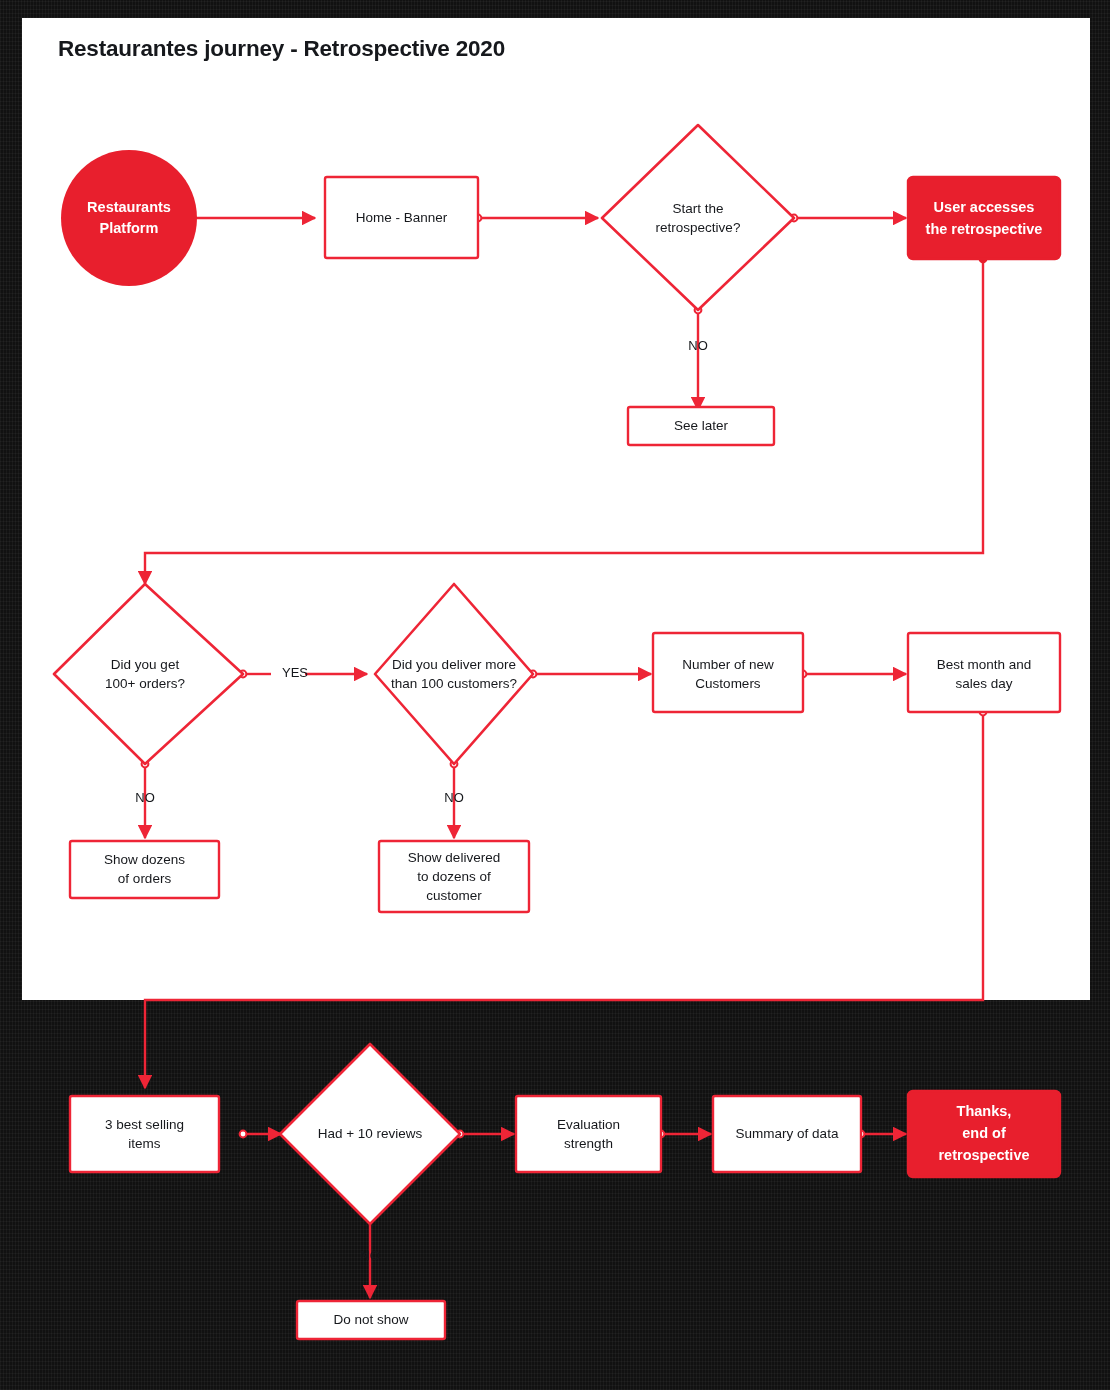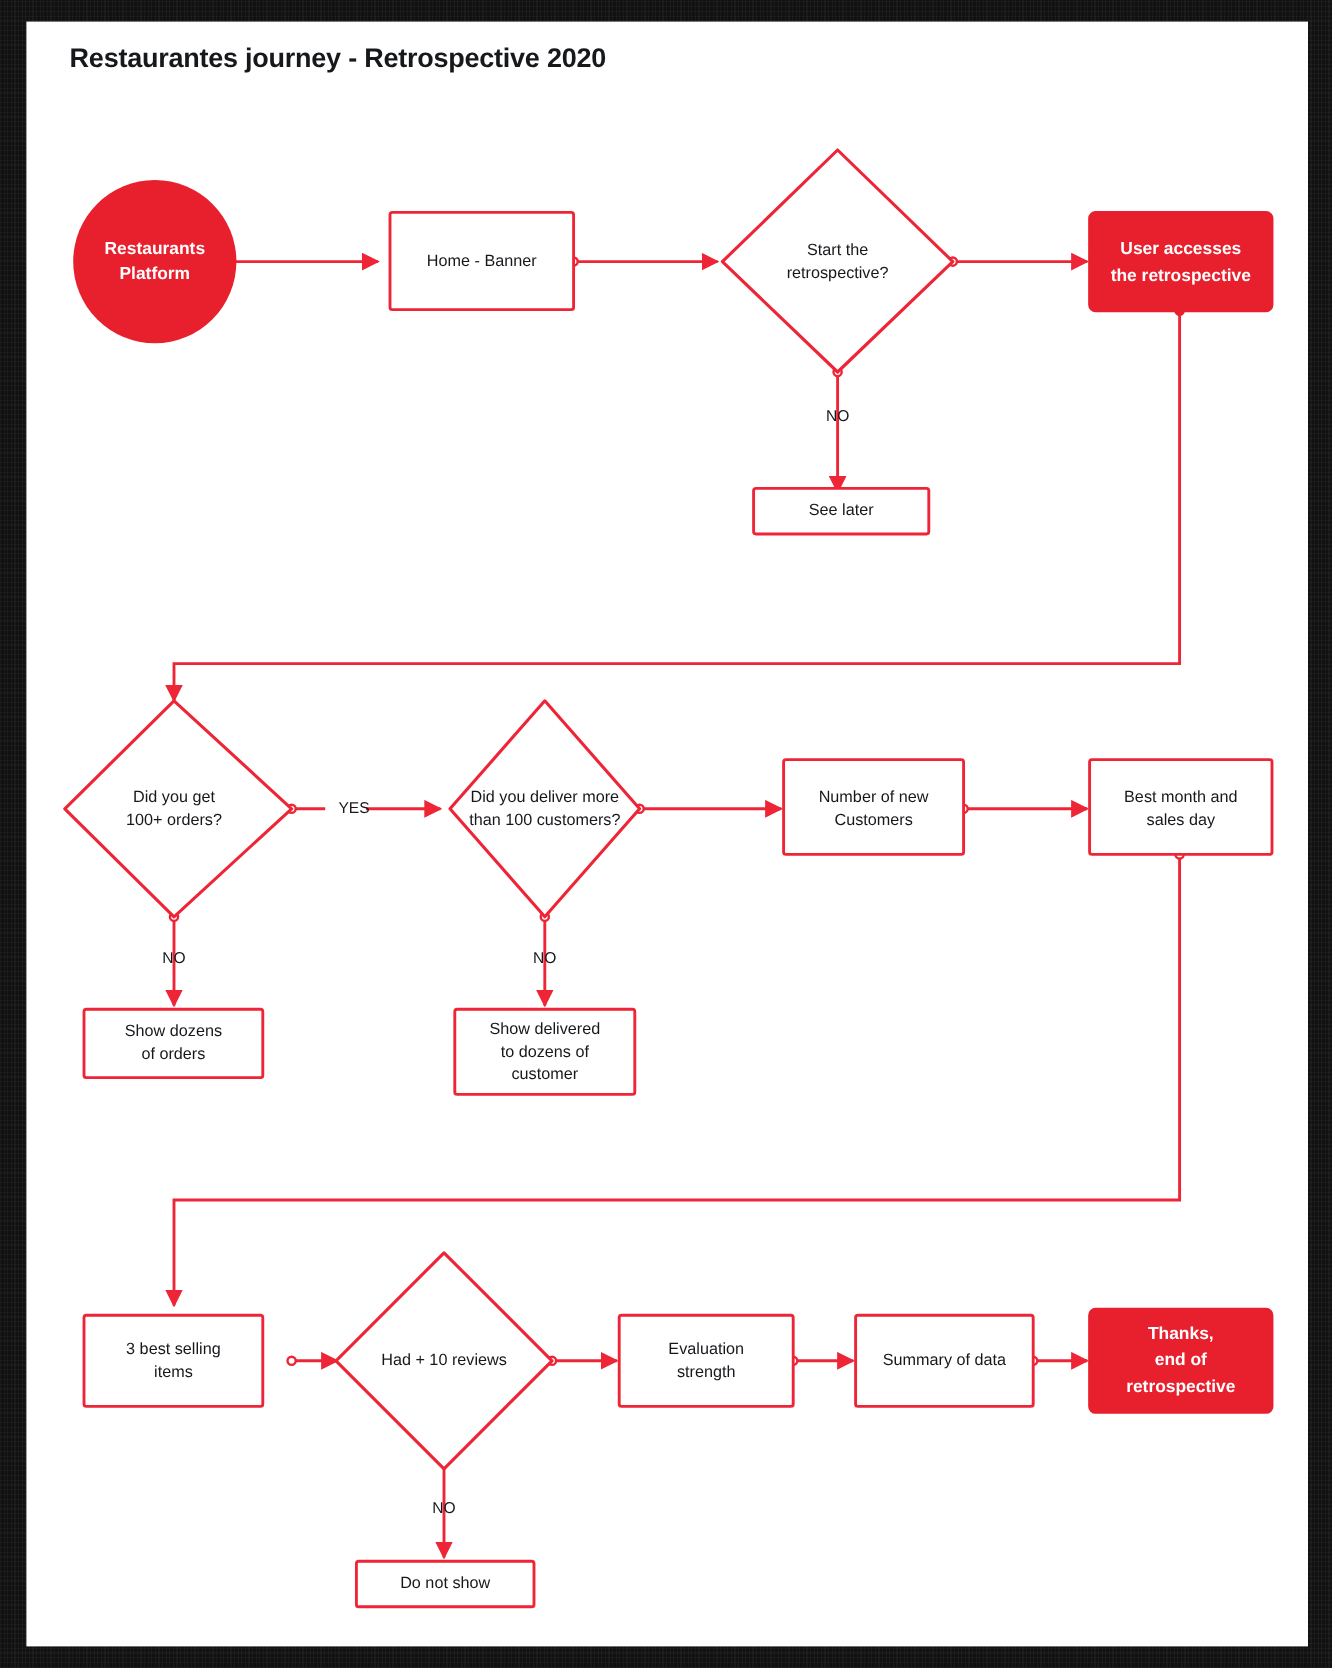--- a/index.html
+++ b/index.html
@@ -29,21 +29,21 @@
     background:
       repeating-linear-gradient(90deg, rgba(255,255,255,0.04) 0 1px, rgba(0,0,0,0) 1px 3px),
       repeating-linear-gradient(0deg, rgba(255,255,255,0.035) 0 1px, rgba(0,0,0,0) 1px 4px);
     pointer-events: none;
   }
   #canvas {
     position: absolute;
     left: 22px;
     top: 18px;
     width: 1068px;
-    height: 1354px;
+    height: 982px;
     background: #ffffff;
     text-align: center;
   }
   #page-title {
     position: absolute;
     left: 36px;
     top: 18px;
     font-size: 22.5px;
     font-weight: bold;
     color: #16181c;

